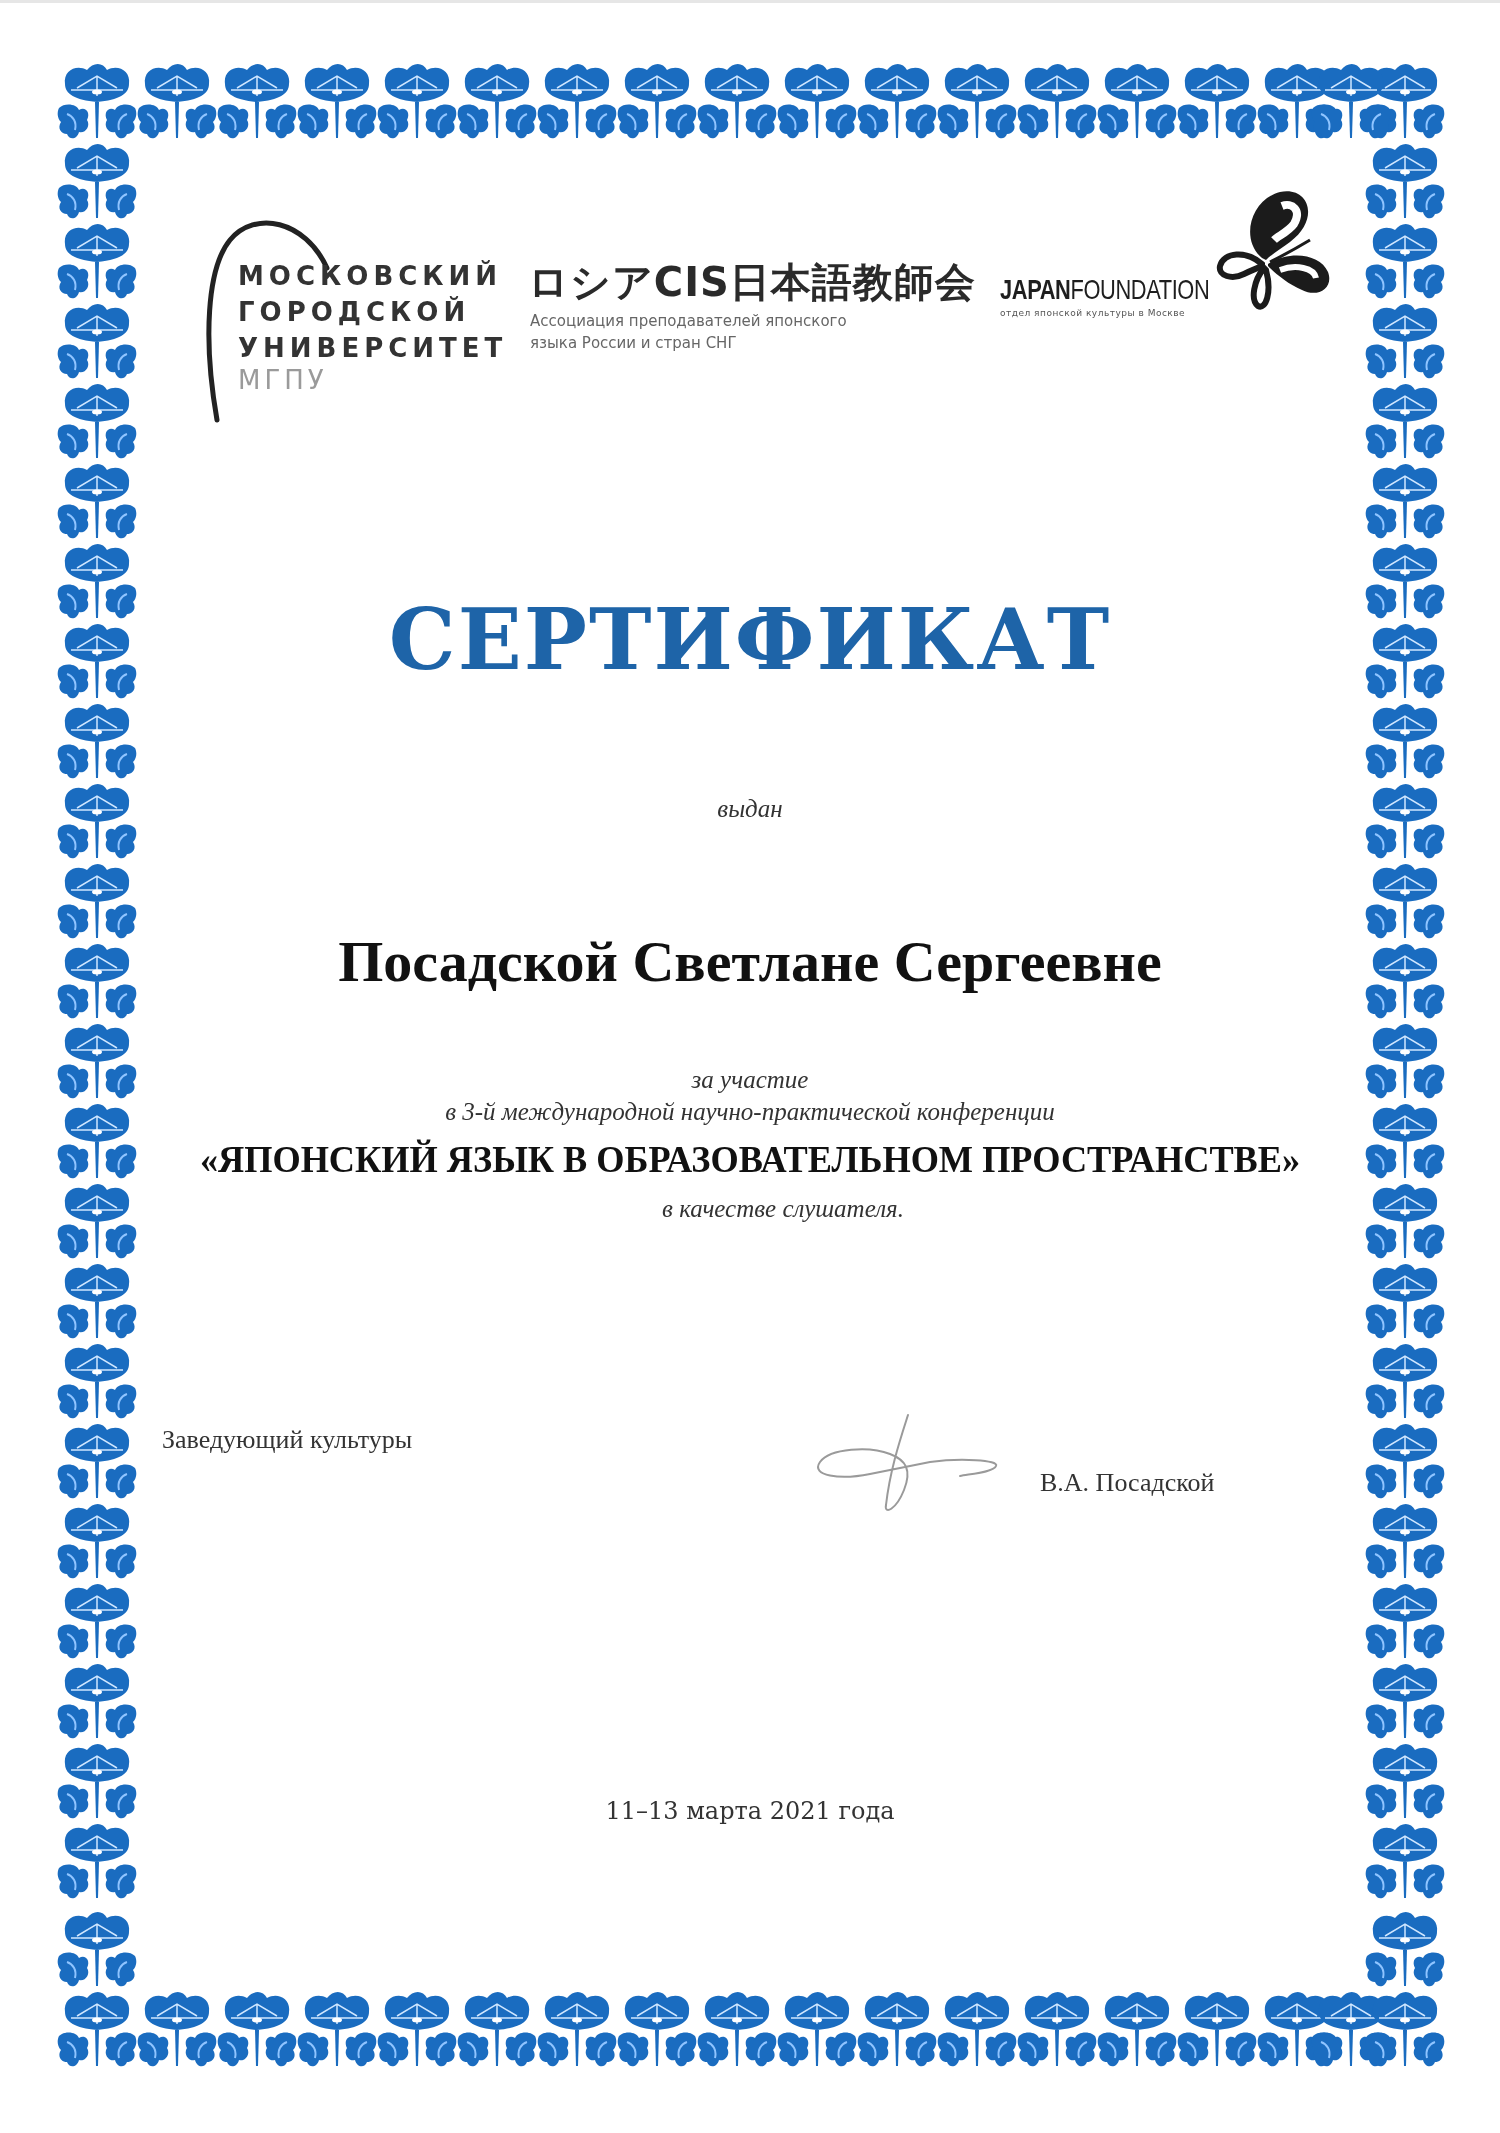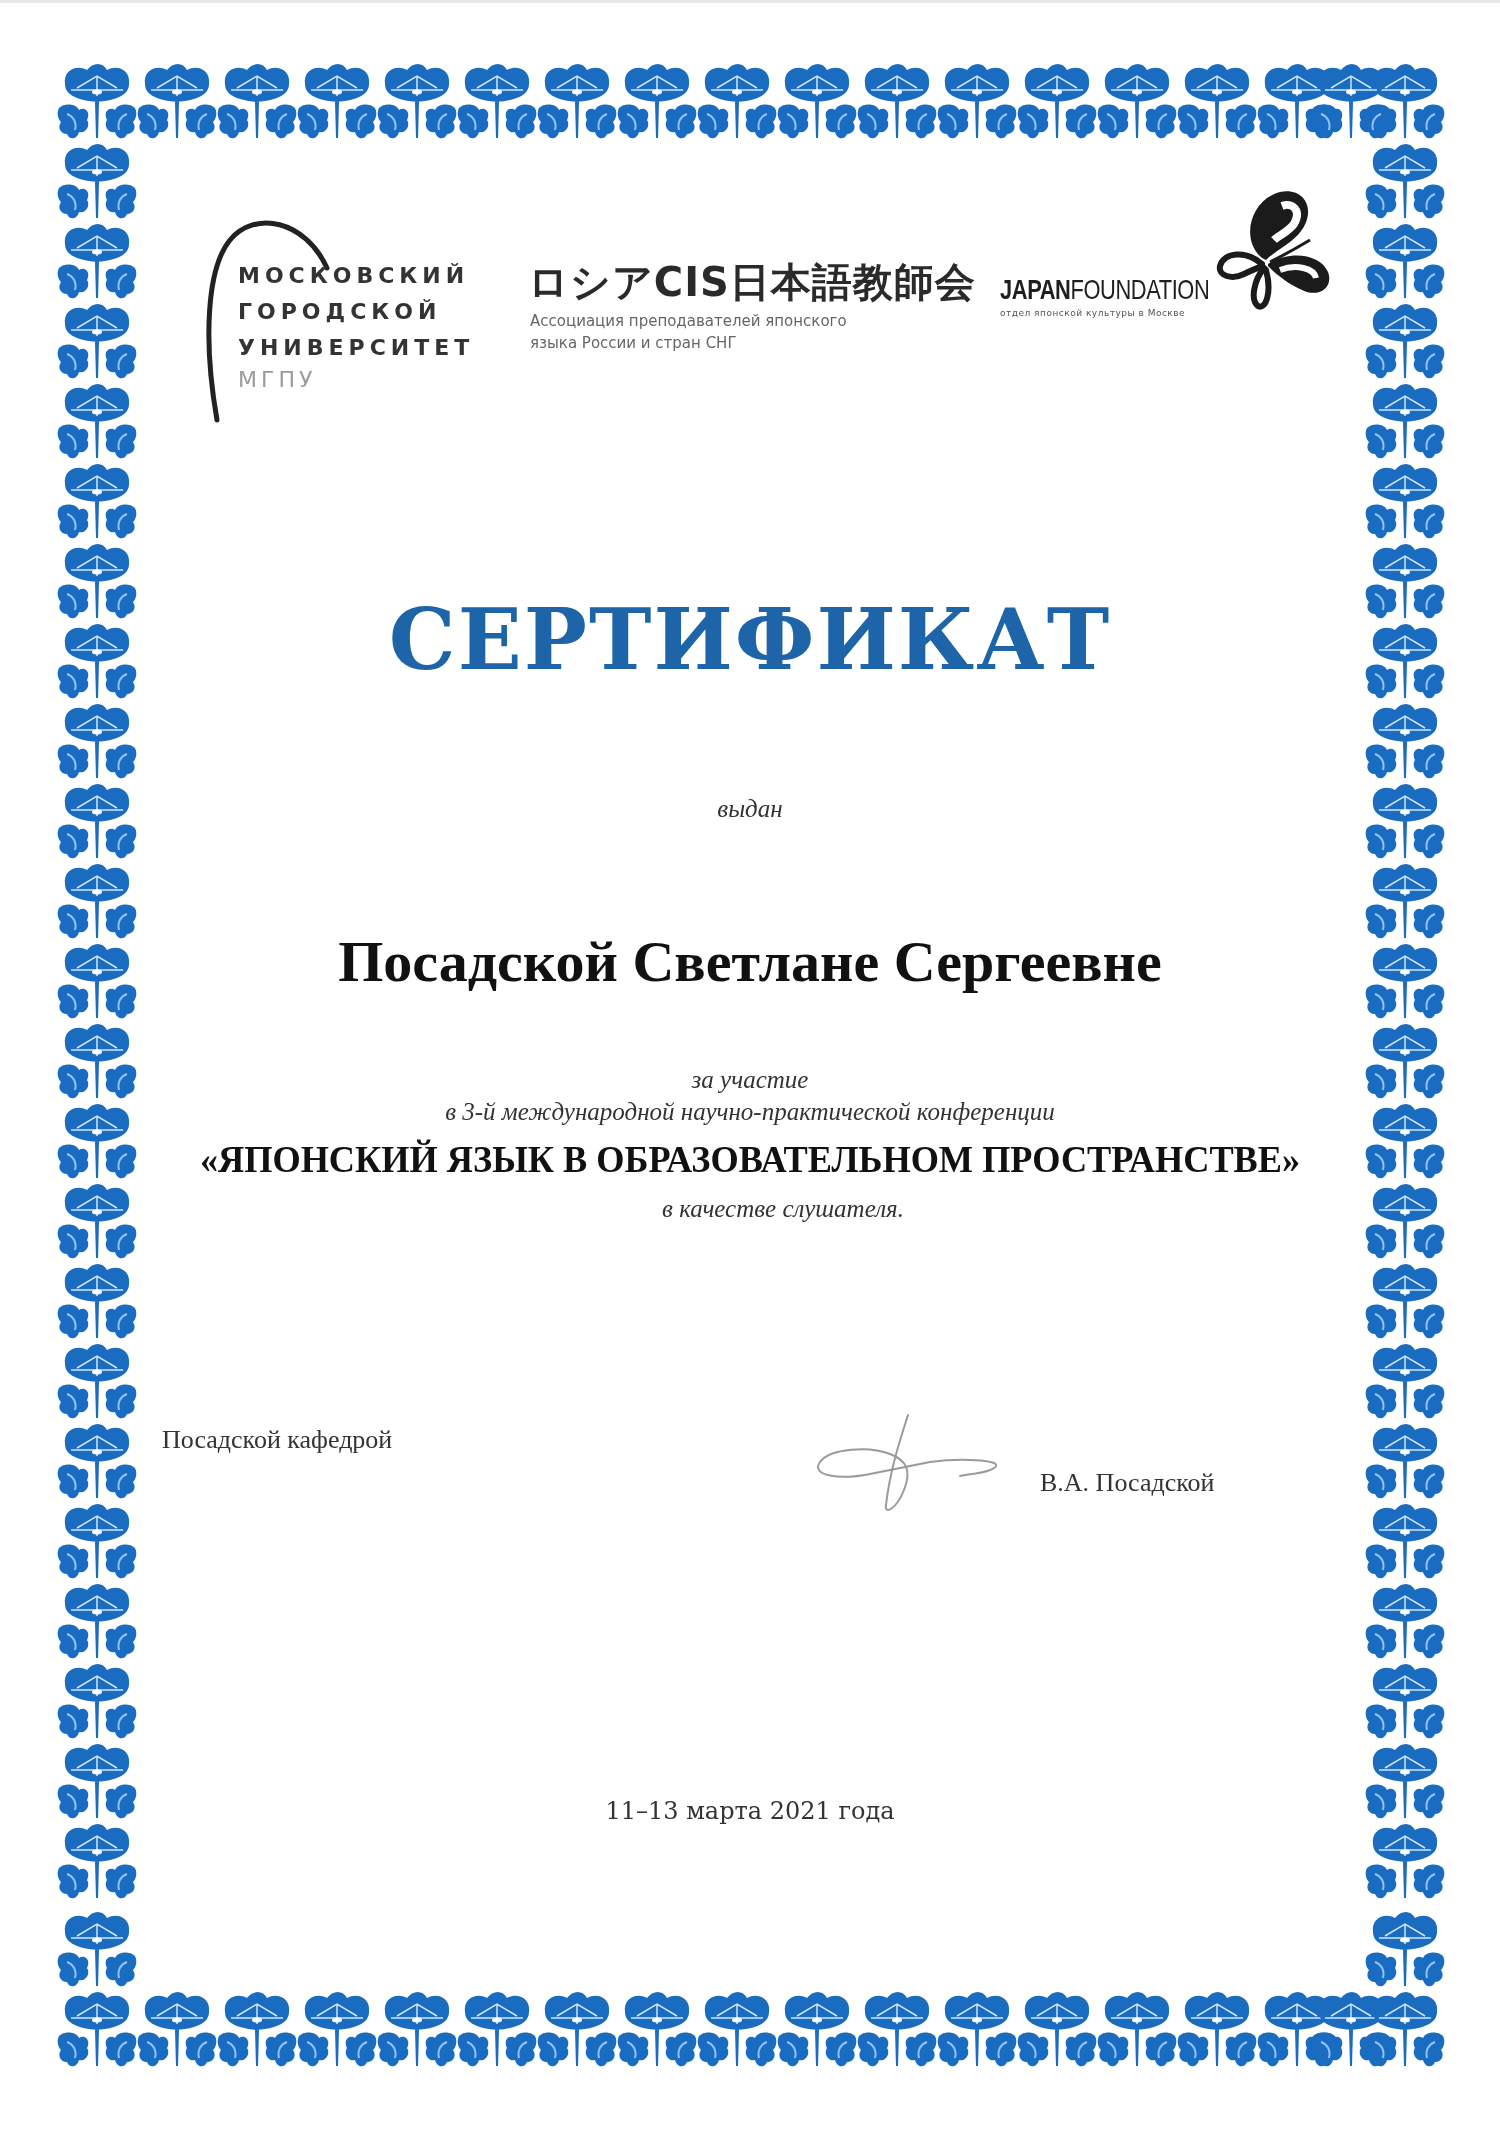--- a/index.html
+++ b/index.html
@@ -2,21 +2,21 @@
 <html><head>
 <meta charset="utf-8">
 <style>
   html, body { margin:0; padding:0; }
   body { width:1500px; height:2133px; background:#ffffff; position:relative; overflow:hidden; font-family:"DejaVu Serif", serif; }
   .topline { position:absolute; left:0; top:0; width:1500px; height:3px; background:#e6e6e6; }
   .border { position:absolute; }
   .abs { position:absolute; }
   .center { position:absolute; left:0; width:1500px; text-align:center; }
   
-  .mgpu-text { position:absolute; left:238px; top:258px; font-family:"DejaVu Sans", sans-serif; font-weight:bold; font-size:22px; letter-spacing:5px; color:#333; line-height:36px; }
+  .mgpu-text { position:absolute; left:238px; top:258px; font-family:"DejaVu Sans", sans-serif; font-weight:bold; font-size:26px; letter-spacing:5px; color:#333; line-height:36px; }
   .mgpu-abbr { color:#9a9a9a; font-weight:normal; letter-spacing:4px; }
   
   .rcis-jp { position:absolute; left:528px; top:255px; font-family:"DejaVu Sans", sans-serif; font-weight:bold; font-size:40px; color:#2a2a2a; letter-spacing:1px; }
   .rcis-ru { position:absolute; left:530px; top:310px; font-family:"DejaVu Sans", sans-serif; font-size:15px; color:#666; line-height:22px; }
   
   .jf-name { position:absolute; left:1000px; top:274px; font-family:"Liberation Sans", sans-serif; font-size:28px; color:#1e1e1e; transform:scaleX(0.78); transform-origin:left; letter-spacing:-0.5px; }
   .jf-name b { font-weight:bold; }
   .jf-sub { position:absolute; left:1000px; top:308px; font-family:"DejaVu Sans", sans-serif; font-size:9px; color:#555; letter-spacing:0.5px;text-align:center; }
   .title { top:590px; font-family:"DejaVu Serif", serif; font-weight:bold; font-size:84px; color:#1e64a8; letter-spacing:2px; }
   .italic-small { font-family:"Liberation Serif", serif; font-style:italic; font-size:25px; color:#333; }
@@ -173,21 +173,21 @@
 
 <div class="center title">СЕРТИФИКАТ</div>
 <div class="center italic-small" style="top:795px;">выдан</div>
 <div class="center name">Посадской Светлане Сергеевне</div>
 <div class="center italic-small" style="top:1018px;margin-top:48px;">за участие</div>
 <div class="center italic-small" style="top:1098px;">в 3-й международной научно-практической конференции</div>
 <div class="center conf-title">«ЯПОНСКИЙ ЯЗЫК В ОБРАЗОВАТЕЛЬНОМ ПРОСТРАНСТВЕ»</div>
 <div class="center italic-small" style="top:1195px;padding-left:33px;">в качестве слушателя.</div>
 
 <div class="abs sign-text" style="left:162px;top:1420px;">
-  <div>Посадской кафедрой</div>
+  <div>Заведующий культуры</div>
 </div>
 <svg class="abs" style="left:800px;top:1410px;" width="220" height="110">
   <path d="M108,5 C100,30 90,60 86,95 C84,105 96,100 104,80 C112,60 106,50 90,44 C70,36 30,38 20,52 C10,66 40,70 70,64 C90,60 110,56 130,52 C160,48 200,50 196,56 C194,62 170,64 160,66" stroke="#9a9a9a" stroke-width="2" fill="none" stroke-linecap="round"></path>
 </svg>
 <div class="abs sign-text" style="left:1040px;top:1463px;">В.А. Посадской</div>
 
 <div class="center date">
   <div>11–13 марта 2021 года</div>
 </div>
 

